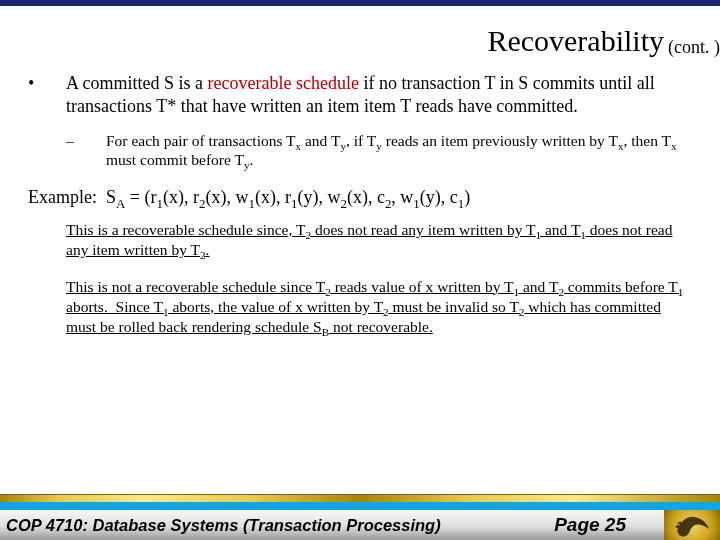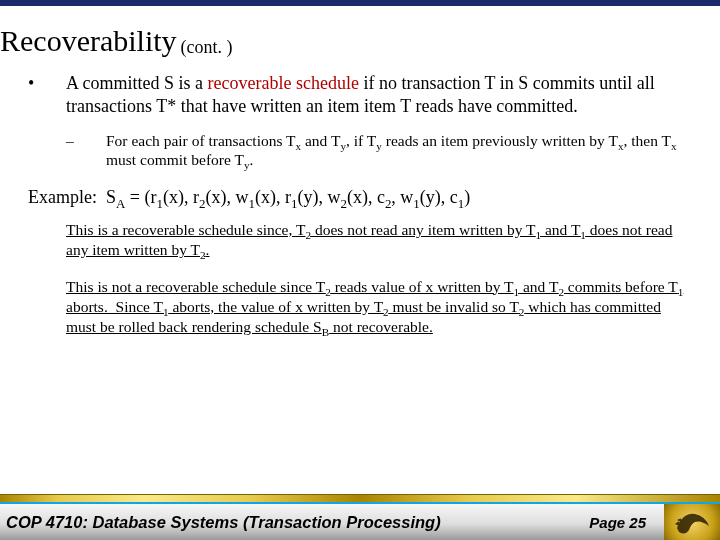--- a/index.html
+++ b/index.html
@@ -8,21 +8,21 @@
     font-family: "Times New Roman", Times, serif;
     background: #ffffff;
     position: relative;
   }
   .top-bar {
     height: 6px;
     background: #1a2a6c;
     width: 100%;
   }
   .title-area {
-    text-align: left;
+    text-align: right;
     padding: 18px 0 14px 0;
     font-family: Liberation Serif, serif;
   }
   .title-main {
     font-size: 30px;
     color: #000;
     display: inline;
   }
   .title-cont {
     font-size: 18px;
@@ -77,36 +77,36 @@
   sub { font-size: 0.72em; vertical-align: sub; line-height: 0; }
 
   .footer {
     position: absolute;
     bottom: 0;
     left: 0;
     right: 0;
     height: 38px;
     display: flex;
     align-items: stretch;
-    border-top: 2px solid #0ea5e9;
+    border-top: 8px solid #0ea5e9;
   }
   .footer-bar {
     flex: 1;
     background: linear-gradient(to bottom, #f7f7f7 0%, #dedede 55%, #9a9a9a 100%);
     display: flex;
     align-items: center;
     justify-content: space-between;
     padding: 0 14px 0 6px;
     font-family: Arial, Helvetica, sans-serif;
     font-style: italic;
     font-weight: bold;
     color: #000;
   }
   .footer-left { font-size: 16.5px; }
-  .footer-right { font-size: 15px; margin-right: 4px; }
+  .footer-right { font-size: 19px; margin-right: 24px; }
   .footer-logo {
     width: 56px;
     background: radial-gradient(circle at center, #f6d36b 0%, #caa21a 62%, #8a6a00 100%);
     position: relative;
     display: flex;
     align-items: center;
     justify-content: center;
   }
   .footer-logo svg { display: block; }
   .nav-bar {

